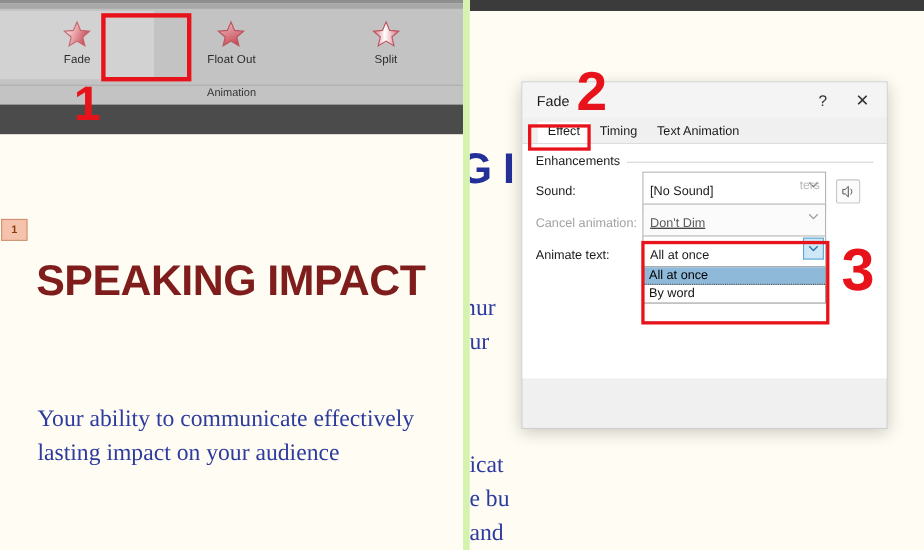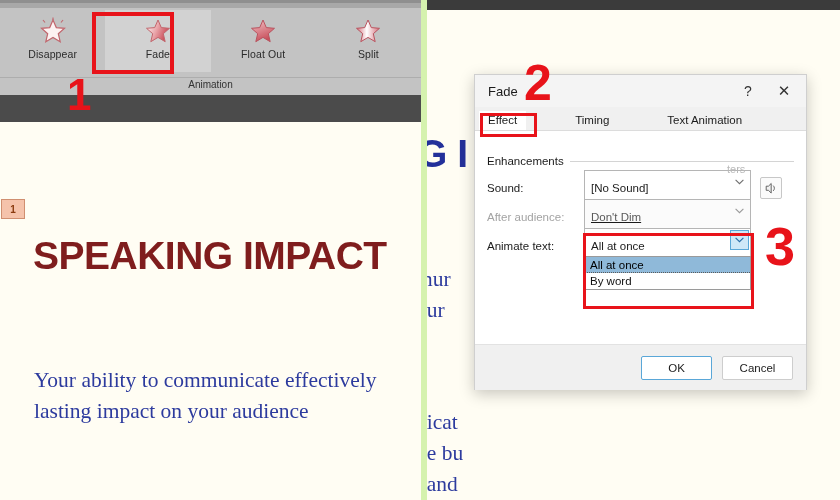--- a/index.html
+++ b/index.html
@@ -197,23 +197,22 @@
     display: flex; align-items: center; justify-content: center;
     color: #333;
     font-size: 14px;
   }
   .tb-btn.close { font-size: 15px; }
   .dlg-tabs {
     position: relative;
     height: 24px;
     background: #f0f0f0;
     display: flex; align-items: flex-end;
-    padding-left: 4px;
+    padding-left: 14px;
     border-bottom: 1px solid #dcdcdc;
-    gap: 40px;
   }
   .dlg-tab {
     padding: 3px 9px 4px 9px;
     font-size: 11.5px;
     color: #1b1b1b;
     position: relative;
   }
   .dlg-tab.active {
     background: #ffffff;
     font-weight: normal;
@@ -228,21 +227,20 @@
   }
   .dlg-body {
     position: relative;
     background: #ffffff;
     height: 213px;
     padding: 10px 12px 0 12px;
   }
   .group-head {
     display: flex; align-items: center; gap: 6px;
     margin-bottom: 9px;
-    margin-top: 14px;
   }
   .group-head .gh-text { font-size: 11.5px; color: #1b1b1b; white-space: nowrap; }
   .group-head .gh-line { flex: 1; height: 1px; background: #d4d4d4; }
 
   .form-row {
     display: flex; align-items: center;
     height: 24px;
     margin-bottom: 5px;
     position: relative;
   }
@@ -359,35 +357,20 @@
 
 <div id="root">
 
   <div id="left-panel">
 
     <div class="ribbon">
       <div class="ribbon-top-edge"></div>
 
       <div class="gallery">
 
-        <div class="anim-item">
-          <span class="star-wrap">
-            <span class="star">
-              <svg width="28" height="28" viewBox="0 0 28 28">
-                <polygon points="14,3 17.3,10.6 25.5,11.3 19.3,16.7 21.2,24.7 14,20.4 6.8,24.7 8.7,16.7 2.5,11.3 10.7,10.6" fill="#fdf2f2" stroke="#c1666d" stroke-width="1.2"></polygon>
-                <g stroke="#c1666d" stroke-width="1.1">
-                  <line x1="14" y1="0.5" x2="14" y2="3"></line>
-                  <line x1="4" y1="3" x2="6" y2="5.5"></line>
-                  <line x1="24" y1="3" x2="22" y2="5.5"></line>
-                </g>
-              </svg>
-            </span>
-          </span>
-          <span class="anim-label">Disappear</span>
-        </div>
 
         <div class="anim-item selected">
           <span class="star-wrap">
             <span class="star">
               <svg width="28" height="28" viewBox="0 0 28 28">
                 <defs>
                   <linearGradient id="fadeGrad" x1="0" y1="0" x2="1" y2="0.4">
                     <stop offset="0%" stop-color="#ffffff"></stop>
                     <stop offset="55%" stop-color="#e8a0a5"></stop>
                     <stop offset="100%" stop-color="#c94b57"></stop>
@@ -509,21 +492,21 @@
           </div>
           <div class="sound-btn">
             <svg width="13" height="13" viewBox="0 0 13 13">
               <path d="M6.2 1.5 L3.4 4.2 L1.2 4.2 L1.2 8.3 L3.4 8.3 L6.2 11 Z" fill="#f2f2f2" stroke="#555" stroke-width="0.9" stroke-linejoin="round"></path>
               <path d="M8.2 3.6 A3.6 3.6 0 0 1 8.2 8.9" fill="none" stroke="#555" stroke-width="0.9"></path>
             </svg>
           </div>
         </div>
 
         <div class="form-row">
-          <span class="form-label disabled">After audience:</span>
+          <span class="form-label disabled">Cancel animation:</span>
           <div class="combo disabled">
             <span class="cval">Don't Dim</span>
             <span class="arrow">
               <svg width="9" height="6" viewBox="0 0 9 6">
                   <path d="M0.6 0.8 L4.5 4.7 L8.4 0.8" fill="none" stroke="#9a9a9a" stroke-width="1.1"></path>
                 </svg>
             </span>
           </div>
         </div>
 
@@ -540,24 +523,20 @@
 
           <div class="dropdown-list">
             <div class="dd-item sel">All at once</div>
             <div class="dd-item">By word</div>
           </div>
           <div class="dd-box"></div>
         </div>
 
       </div>
 
-      <div class="dlg-footer">
-        <div class="dlg-btn primary">OK</div>
-        <div class="dlg-btn">Cancel</div>
-      </div>
 
     </div>
   </div>
 
   <div class="marker" id="marker-1">1</div>
   <div class="marker" id="marker-2">2</div>
   <div class="marker" id="marker-3">3</div>
 
 </div>
 

